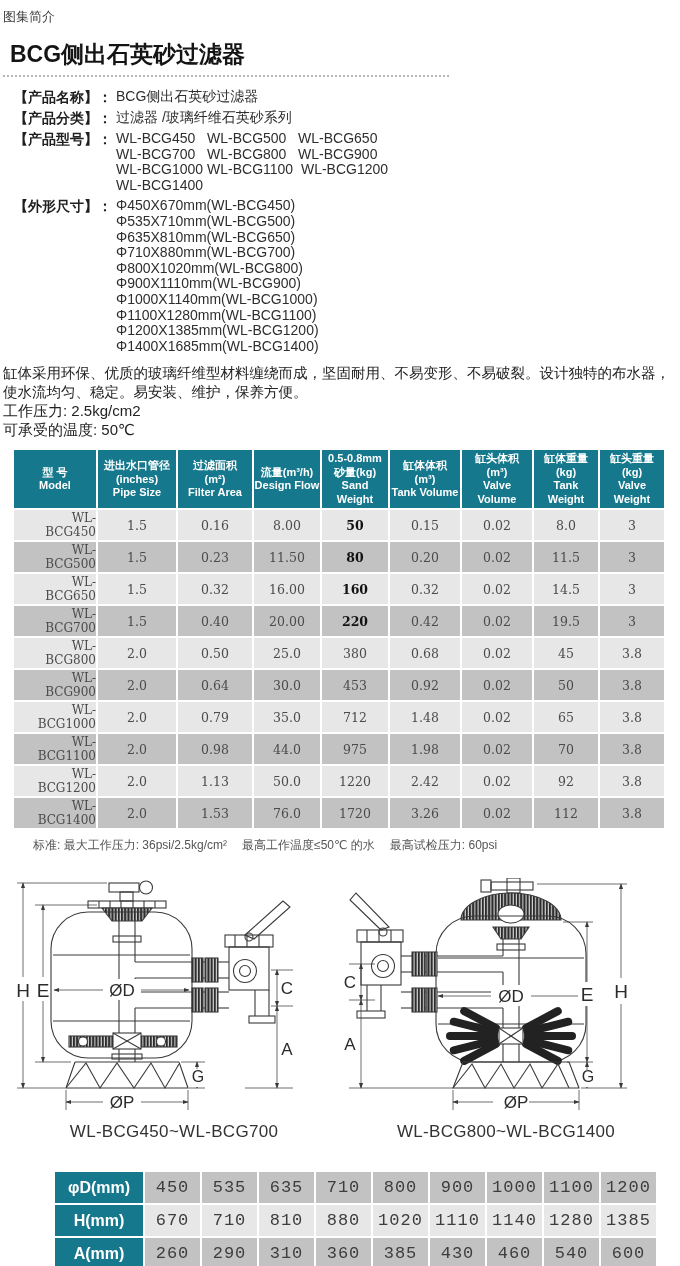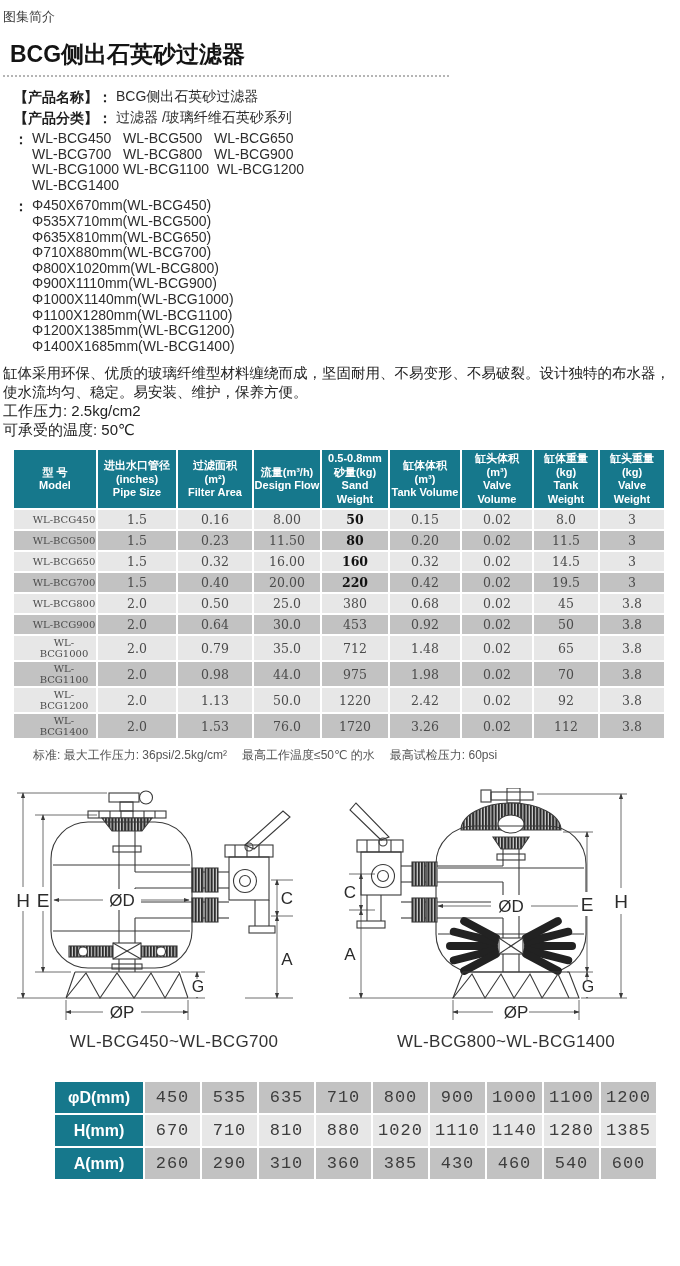--- a/index.html
+++ b/index.html
@@ -13,21 +13,21 @@
   .spec-label{font-weight:bold;color:#1f1f1f;width:84px;flex:none;}
   .spec-colon{width:18px;flex:none;font-weight:bold;color:#1f1f1f;}
   .spec-lines{color:#2e2e2e;}
   .spec-line{white-space:pre-wrap;line-height:15.6px;}
   .desc{margin:10px 0 0 3px;width:674px;font-size:14.5px;line-height:19px;color:#222;}
   .info-line{margin-left:3px;font-size:15px;line-height:18.5px;color:#222;}
   table{border-collapse:separate;border-spacing:2px;}
   .spec-table{margin:9px 0 0 12px;width:654px;table-layout:fixed;}
   .spec-table th{background:var(--teal);color:#fff;font-size:11px;font-weight:bold;line-height:13.5px;white-space:pre-line;height:44px;padding:2px 0;vertical-align:middle;overflow:hidden;}
   .spec-table td{height:17px;text-align:center;font-family:"DejaVu Serif","Liberation Serif",serif;font-size:12.5px;color:#4b4b4b;padding:1px 0;overflow:hidden;}
-  .spec-table td.model{text-align:center;padding-left:18px;font-size:10px;}
+  .spec-table td.model{text-align:right;padding-left:18px;font-size:12px;}
   tr.light td{background:var(--row-light);}
   tr.dark td{background:var(--row-dark);}
   td.emph{color:#121212;font-weight:bold;}
   .notes{display:flex;gap:15px;margin:7px 0 0 33px;font-size:12px;color:#555;}
   .diagrams{display:flex;margin:24px 0 0 8px;}
   figure{margin:0;width:332px;}
   .diag{display:block;width:332px;height:240px;}
   .caption{text-align:center;font-size:17px;color:#333;margin-top:4px;letter-spacing:0.3px;}
   .dim-table{margin:28px 0 0 53px;width:605px;table-layout:fixed;}
   .dim-table td{height:29px;text-align:center;overflow:hidden;}
@@ -52,29 +52,31 @@
         </div>
       </div>
       <div class="spec-row">
         <span class="spec-label">【产品分类】</span>
         <span class="spec-colon">：</span>
         <div class="spec-lines">
           <div class="spec-line">过滤器 /玻璃纤维石英砂系列</div>
         </div>
       </div>
       <div class="spec-row">
+        <span class="spec-label">【产品型号】</span>
         <span class="spec-colon">：</span>
         <div class="spec-lines">
           <div class="spec-line">WL-BCG450   WL-BCG500   WL-BCG650</div>
           <div class="spec-line">WL-BCG700   WL-BCG800   WL-BCG900</div>
           <div class="spec-line">WL-BCG1000 WL-BCG1100  WL-BCG1200</div>
           <div class="spec-line">WL-BCG1400</div>
         </div>
       </div>
       <div class="spec-row">
+        <span class="spec-label">【外形尺寸】</span>
         <span class="spec-colon">：</span>
         <div class="spec-lines">
           <div class="spec-line">Φ450X670mm(WL-BCG450)</div>
           <div class="spec-line">Φ535X710mm(WL-BCG500)</div>
           <div class="spec-line">Φ635X810mm(WL-BCG650)</div>
           <div class="spec-line">Φ710X880mm(WL-BCG700)</div>
           <div class="spec-line">Φ800X1020mm(WL-BCG800)</div>
           <div class="spec-line">Φ900X1110mm(WL-BCG900)</div>
           <div class="spec-line">Φ1000X1140mm(WL-BCG1000)</div>
           <div class="spec-line">Φ1100X1280mm(WL-BCG1100)</div>

